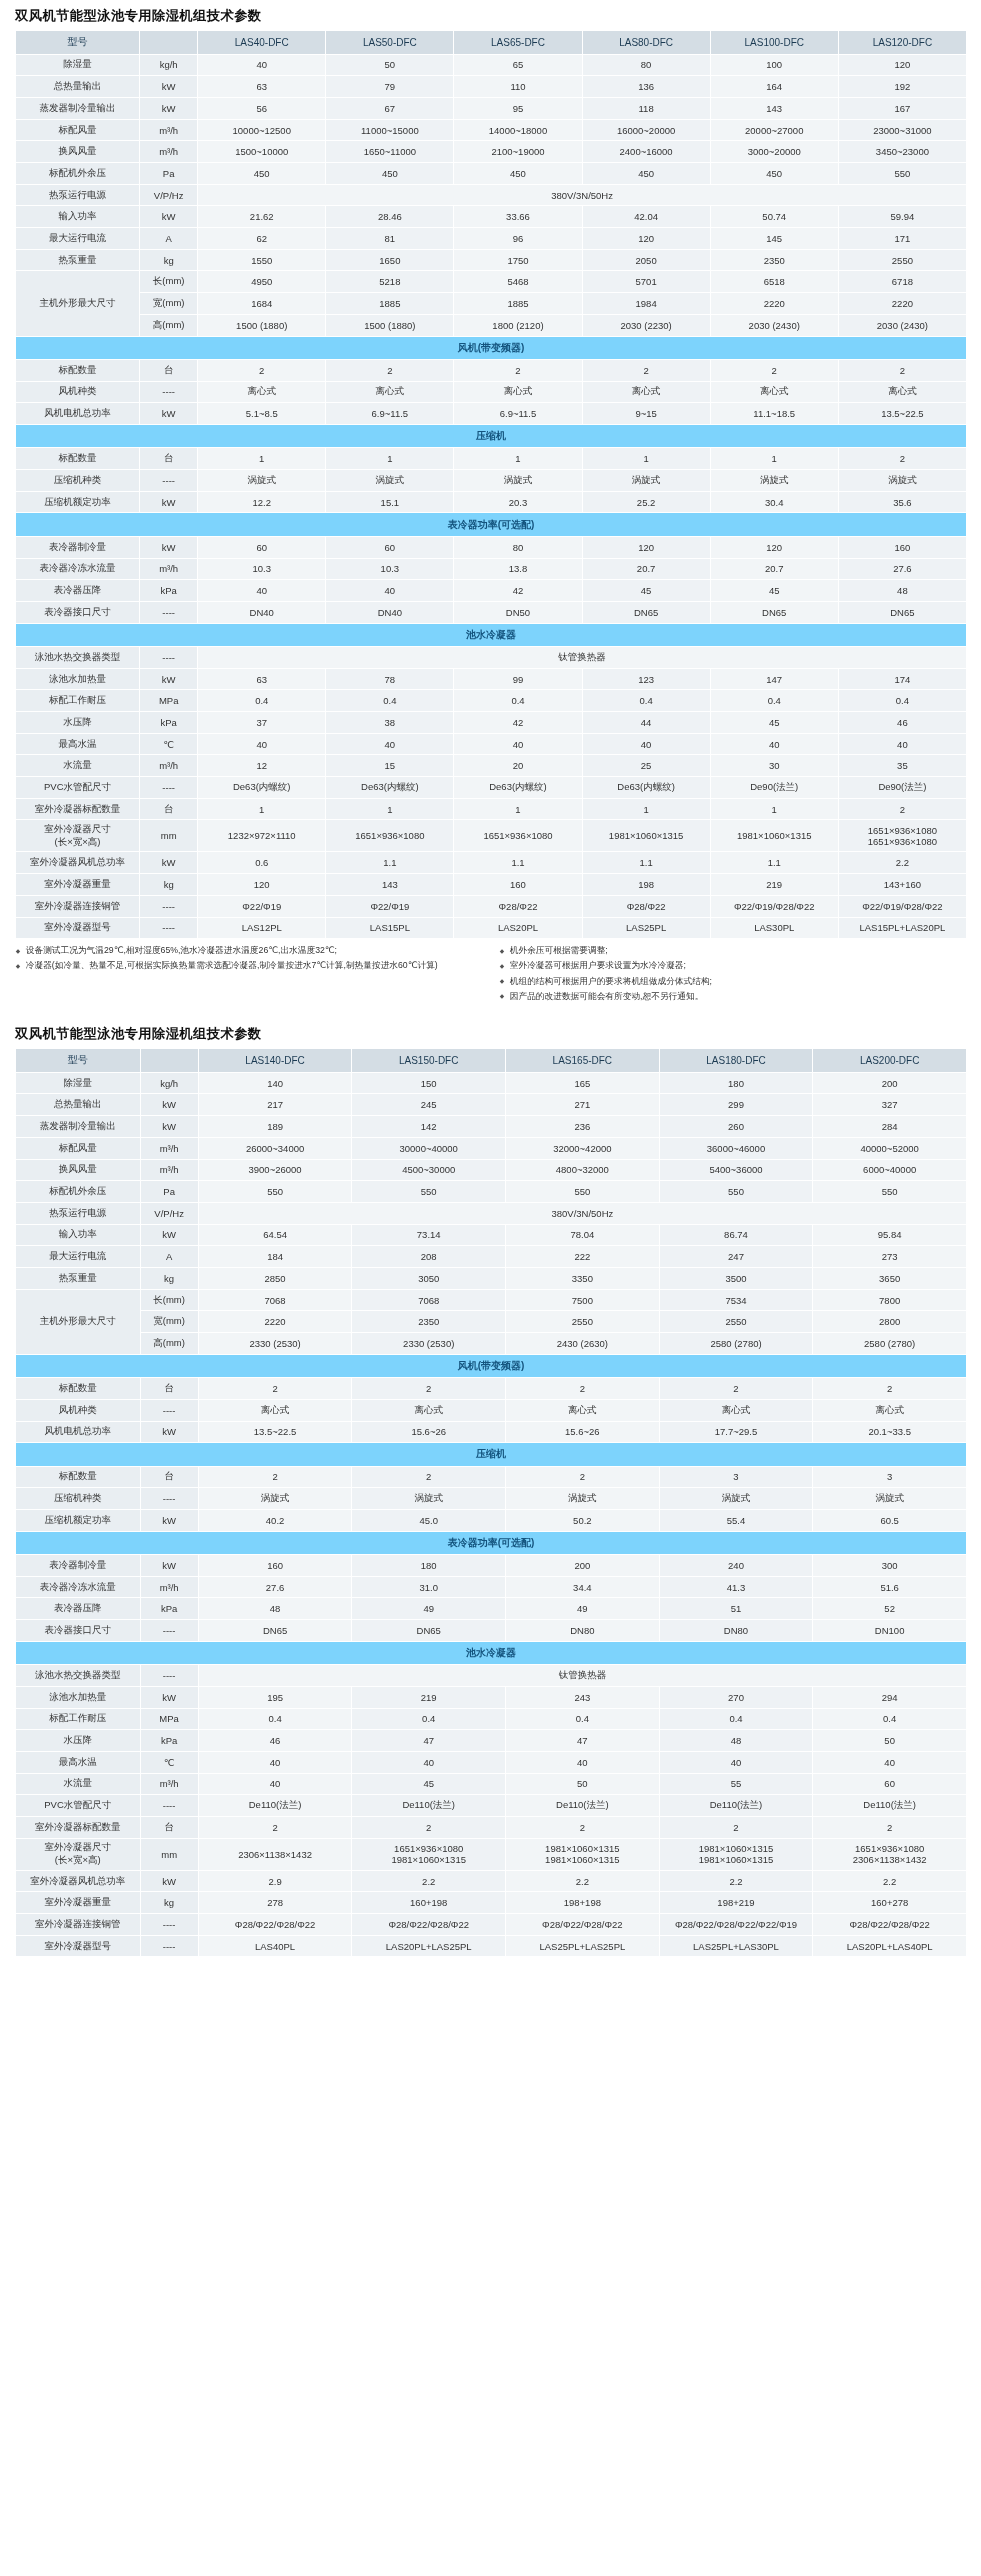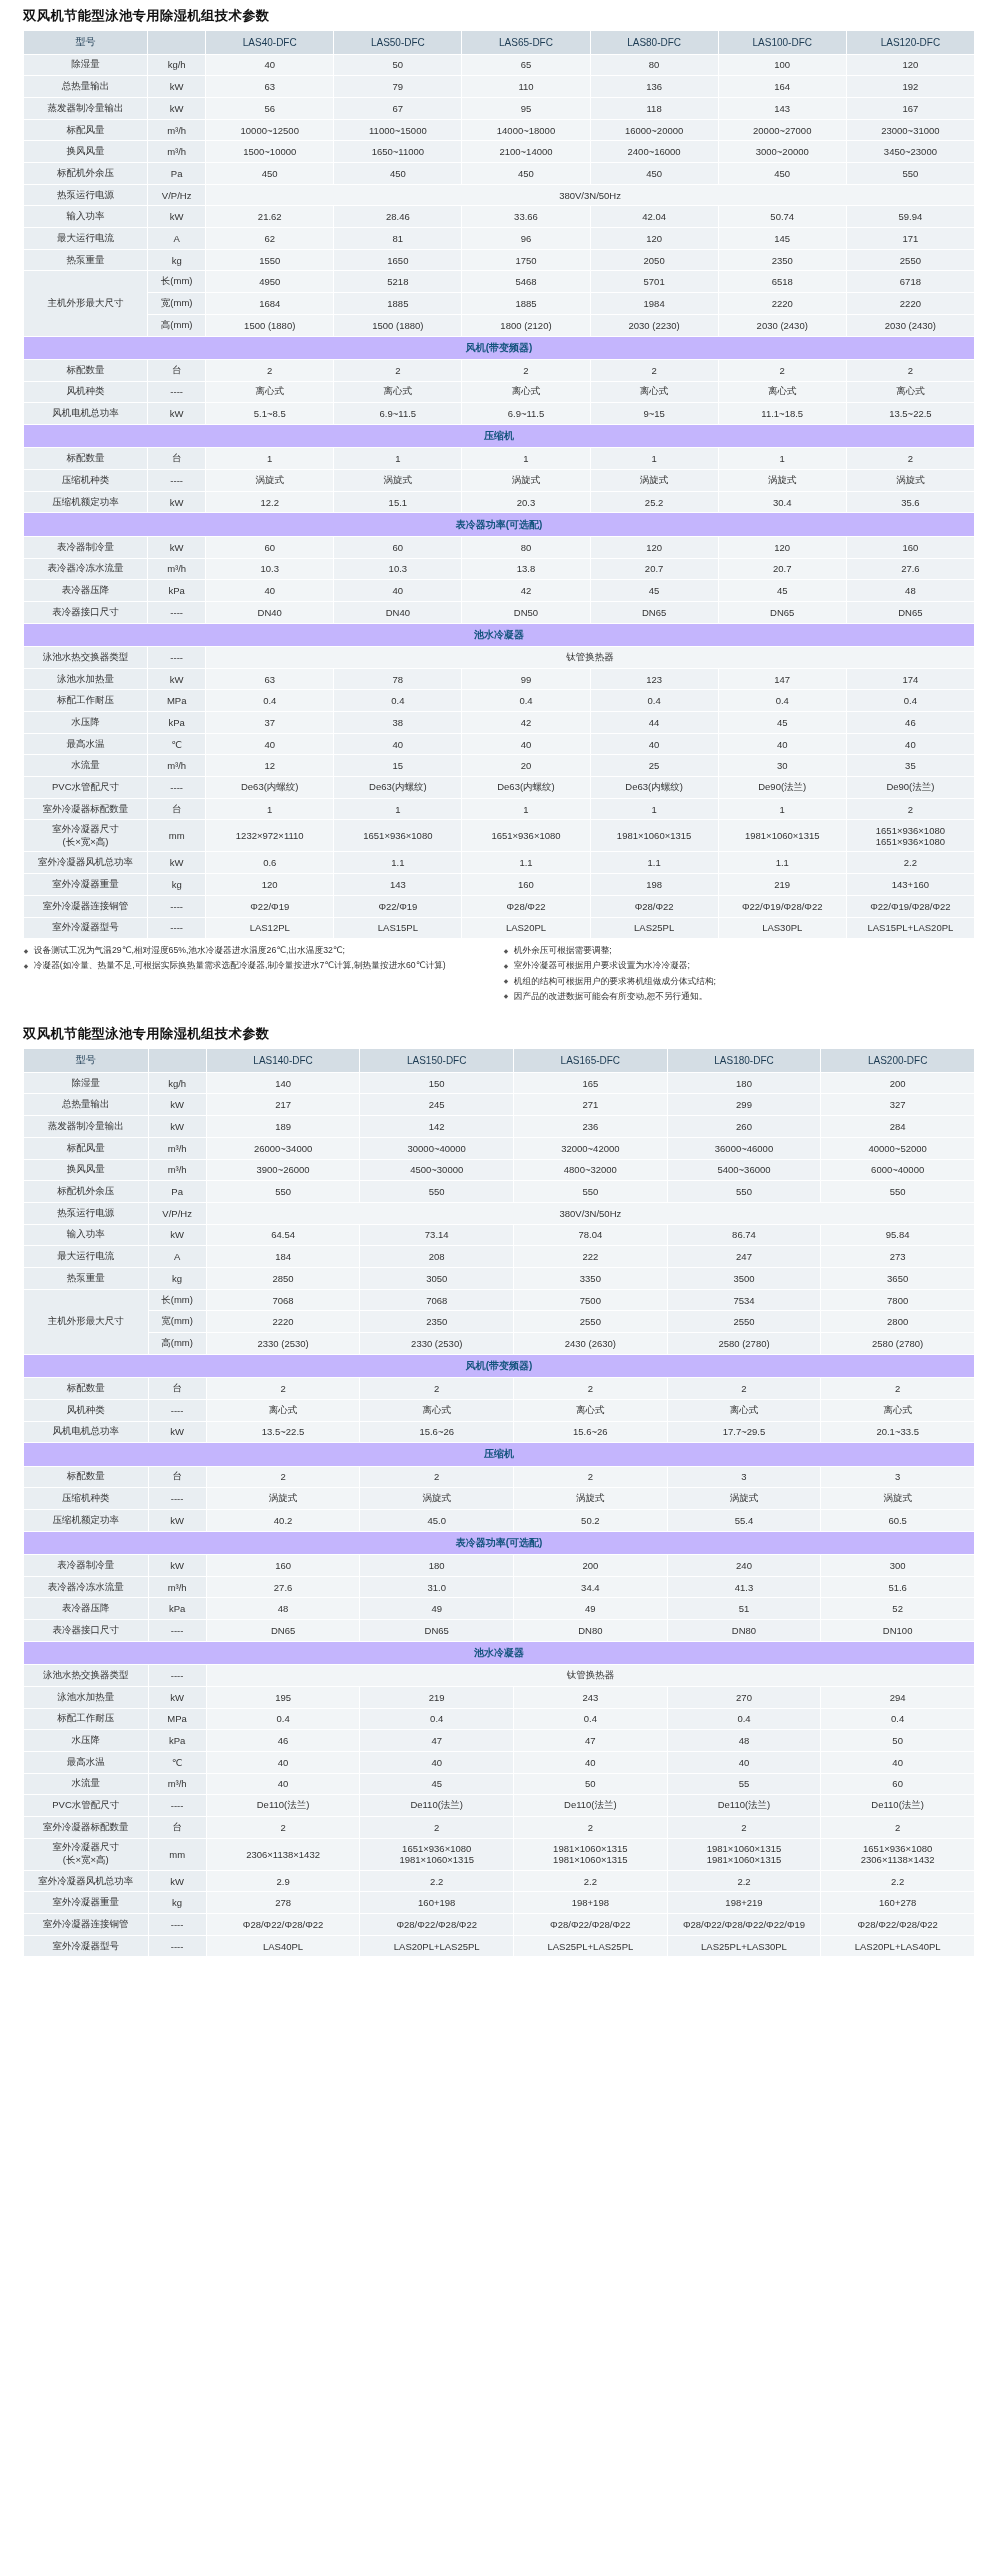--- a/index.html
+++ b/index.html
@@ -6,29 +6,29 @@
   body{font-family:"Liberation Sans","DejaVu Sans",sans-serif;color:#222;}
   .page{width:982px;margin:0 auto;position:relative;}
   .tbl-title{font-size:13.3px;font-weight:bold;color:#111;padding:6.6px 0 5px 15px;letter-spacing:0.4px;}
   table.spec{border-collapse:collapse;width:952px;margin:0 15px;table-layout:fixed;}
   table.spec td{border:0.8px solid #ffffff;font-size:9.5px;text-align:center;padding:2.5px 1.7px;color:#333;height:15.7px;}
   td.lbl{background:#e9eef2;text-align:center;font-size:9.5px;color:#222;}
   td.unit{background:#e9eef2;color:#444;font-size:9px;}
   td.val{background:#f2f5f7;}
   td.valb{background:#eef2f5;}
   tr.hdr td{background:#d4dde4;font-weight:normal;color:#1b3a52;font-size:10px;height:18px;}
-  tr.section td{background:#c4b5fd;color:#14547e;font-weight:bold;font-size:10px;height:17.4px;}
+  tr.section td{background:#7dd3fc;color:#14547e;font-weight:bold;font-size:10px;height:17.4px;}
   .note{margin:5px 15px 0 15px;font-size:8.7px;color:#333;line-height:1.55;}
   .note .nt-title{font-weight:bold;margin-bottom:1.7px;}
   .note-cols{display:flex;gap:16px;}
   .note-col{flex:1;padding-right:8.3px;}
   .note-col ul{margin:0;padding-left:10.8px;list-style:none;}
   .note-col li{position:relative;margin:0 0 1.7px 0;}
   .note-col li:before{content:"◆";position:absolute;left:-10px;font-size:5.8px;top:2.5px;color:#555;}
-  .blk{padding-bottom:3.3px;padding-left:8px;}
+  .blk{padding-bottom:3.3px;}
   .spacer{height:10px;}
 </style>
 </head>
 <body>
 
 <div class="page">
   <div id="tables-root">
       <div class="blk">
         <div class="tbl-title">双风机节能型泳池专用除湿机组技术参数</div>
         <table class="spec">
@@ -91,21 +91,21 @@
               <td class="val">14000~18000</td>
               <td class="valb">16000~20000</td>
               <td class="val">20000~27000</td>
               <td class="valb">23000~31000</td>
             </tr>
             <tr>
               <td class="lbl">换风风量</td>
               <td class="unit">m³/h</td>
               <td class="val">1500~10000</td>
               <td class="valb">1650~11000</td>
-              <td class="val">2100~14000</td>
+              <td class="val">2100~19000</td>
               <td class="valb">2400~16000</td>
               <td class="val">3000~20000</td>
               <td class="valb">3450~23000</td>
             </tr>
             <tr>
               <td class="lbl">标配机外余压</td>
               <td class="unit">Pa</td>
               <td class="val">450</td>
               <td class="valb">450</td>
               <td class="val">450</td>

